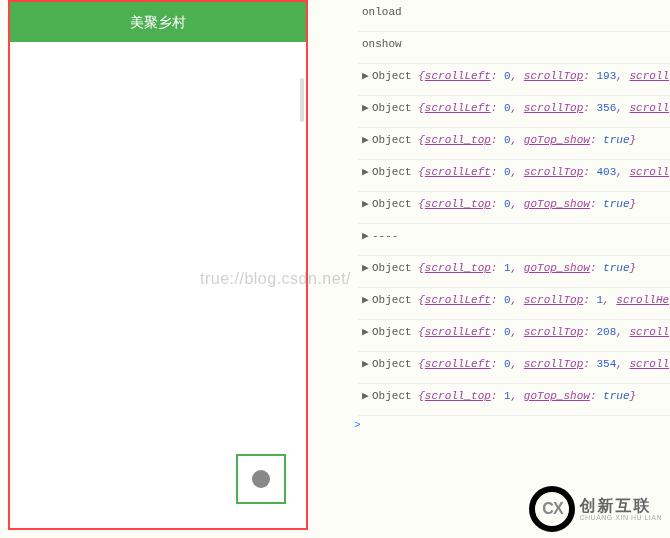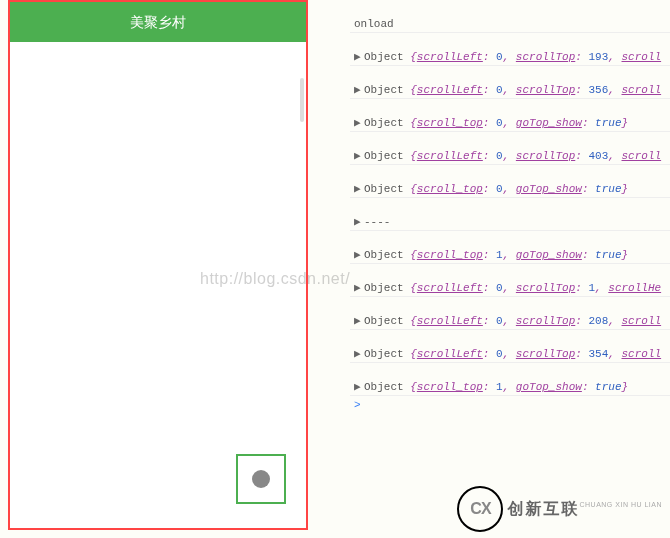--- a/index.html
+++ b/index.html
@@ -72,25 +72,26 @@
       top: 0;
       width: 320px;
       height: 538px;
       color: #444;
       white-space: nowrap;
       overflow: hidden;
       font-size: 11px;
       line-height: 15px;
     }
     .console-line {
-      padding: 16px 4px;
+      padding: 4px 4px;
       border-bottom: 1px solid #eee;
-      height: 16px;
+      height: 32px;
       line-height: 16px;
       overflow: hidden;
+      margin-left: 8px;
     }
     .expander {
       display: inline-block;
       width: 10px;
       color: #666;
     }
     .obj-key {
       font-style: italic;
       color: #a040a0;
       text-decoration: underline;
@@ -124,32 +125,32 @@
       bottom: 6px;
       display: flex;
       align-items: center;
       font-family: "Microsoft YaHei", Arial, sans-serif;
       color: #555;
     }
     .brand-logo .logo-circle {
       width: 46px;
       height: 46px;
       border-radius: 50%;
-      border: 2px solid #000000;
+      border: 6px solid #000000;
       display: flex;
       align-items: center;
       justify-content: center;
       font-size: 16px;
       color: #888;
       font-weight: bold;
       letter-spacing: -1px;
     }
     .brand-logo .brand-text {
       display: flex;
-      flex-direction: row;
+      flex-direction: column;
       margin-left: 4px;
       line-height: 1;
     }
     .brand-logo .brand-cn {
       font-size: 16px;
       color: #666;
       font-weight: bold;
       letter-spacing: 2px;
     }
     .brand-logo .brand-en {
@@ -166,24 +167,25 @@
     <span>美聚乡村</span>
   </div>
   <div class="phone-content">
     <div class="scrollbar-stub"></div>
     <div class="goto-top-button">
       <div class="dot"></div>
     </div>
   </div>
 </div>
 
-<div class="watermark">http://blog.csdn.net/</div>
+<div class="watermark">true://blog.csdn.net/</div>
 
 <div class="console-panel" id="console-lines">
     <div class="console-line"><span class="obj-word"> onload</span></div>
+    <div class="console-line"><span class="obj-word"> onshow</span></div>
     <div class="console-line"><span class="expander">▶</span><span class="obj-word">Object </span><span class="obj-text">{</span><span class="obj-key">scrollLeft</span><span class="obj-text">: </span><span class="obj-num" style="color: rgb(48, 96, 192);">0</span><span class="obj-text">, </span><span class="obj-key">scrollTop</span><span class="obj-text">: </span><span class="obj-num" style="color: rgb(48, 96, 192);">193</span><span class="obj-text">, </span><span class="obj-key">scroll</span></div>
     <div class="console-line"><span class="expander">▶</span><span class="obj-word">Object </span><span class="obj-text">{</span><span class="obj-key">scrollLeft</span><span class="obj-text">: </span><span class="obj-num" style="color: rgb(48, 96, 192);">0</span><span class="obj-text">, </span><span class="obj-key">scrollTop</span><span class="obj-text">: </span><span class="obj-num" style="color: rgb(48, 96, 192);">356</span><span class="obj-text">, </span><span class="obj-key">scroll</span></div>
     <div class="console-line"><span class="expander">▶</span><span class="obj-word">Object </span><span class="obj-text">{</span><span class="obj-key">scroll_top</span><span class="obj-text">: </span><span class="obj-num" style="color: rgb(48, 96, 192);">0</span><span class="obj-text">, </span><span class="obj-key">goTop_show</span><span class="obj-text">: </span><span class="obj-text" style="color: rgb(48, 96, 192); font-style: italic;">true</span><span class="obj-text">}</span></div>
     <div class="console-line"><span class="expander">▶</span><span class="obj-word">Object </span><span class="obj-text">{</span><span class="obj-key">scrollLeft</span><span class="obj-text">: </span><span class="obj-num" style="color: rgb(48, 96, 192);">0</span><span class="obj-text">, </span><span class="obj-key">scrollTop</span><span class="obj-text">: </span><span class="obj-num" style="color: rgb(48, 96, 192);">403</span><span class="obj-text">, </span><span class="obj-key">scroll</span></div>
     <div class="console-line"><span class="expander">▶</span><span class="obj-word">Object </span><span class="obj-text">{</span><span class="obj-key">scroll_top</span><span class="obj-text">: </span><span class="obj-num" style="color: rgb(48, 96, 192);">0</span><span class="obj-text">, </span><span class="obj-key">goTop_show</span><span class="obj-text">: </span><span class="obj-text" style="color: rgb(48, 96, 192); font-style: italic;">true</span><span class="obj-text">}</span></div>
     <div class="console-line"><span class="expander">▶</span><span class="obj-word">----</span></div>
     <div class="console-line"><span class="expander">▶</span><span class="obj-word">Object </span><span class="obj-text">{</span><span class="obj-key">scroll_top</span><span class="obj-text">: </span><span class="obj-num" style="color: rgb(48, 96, 192);">1</span><span class="obj-text">, </span><span class="obj-key">goTop_show</span><span class="obj-text">: </span><span class="obj-text" style="color: rgb(48, 96, 192); font-style: italic;">true</span><span class="obj-text">}</span></div>
     <div class="console-line"><span class="expander">▶</span><span class="obj-word">Object </span><span class="obj-text">{</span><span class="obj-key">scrollLeft</span><span class="obj-text">: </span><span class="obj-num" style="color: rgb(48, 96, 192);">0</span><span class="obj-text">, </span><span class="obj-key">scrollTop</span><span class="obj-text">: </span><span class="obj-num" style="color: rgb(48, 96, 192);">1</span><span class="obj-text">, </span><span class="obj-key">scrollHe</span></div>
     <div class="console-line"><span class="expander">▶</span><span class="obj-word">Object </span><span class="obj-text">{</span><span class="obj-key">scrollLeft</span><span class="obj-text">: </span><span class="obj-num" style="color: rgb(48, 96, 192);">0</span><span class="obj-text">, </span><span class="obj-key">scrollTop</span><span class="obj-text">: </span><span class="obj-num" style="color: rgb(48, 96, 192);">208</span><span class="obj-text">, </span><span class="obj-key">scroll</span></div>
     <div class="console-line"><span class="expander">▶</span><span class="obj-word">Object </span><span class="obj-text">{</span><span class="obj-key">scrollLeft</span><span class="obj-text">: </span><span class="obj-num" style="color: rgb(48, 96, 192);">0</span><span class="obj-text">, </span><span class="obj-key">scrollTop</span><span class="obj-text">: </span><span class="obj-num" style="color: rgb(48, 96, 192);">354</span><span class="obj-text">, </span><span class="obj-key">scroll</span></div>

